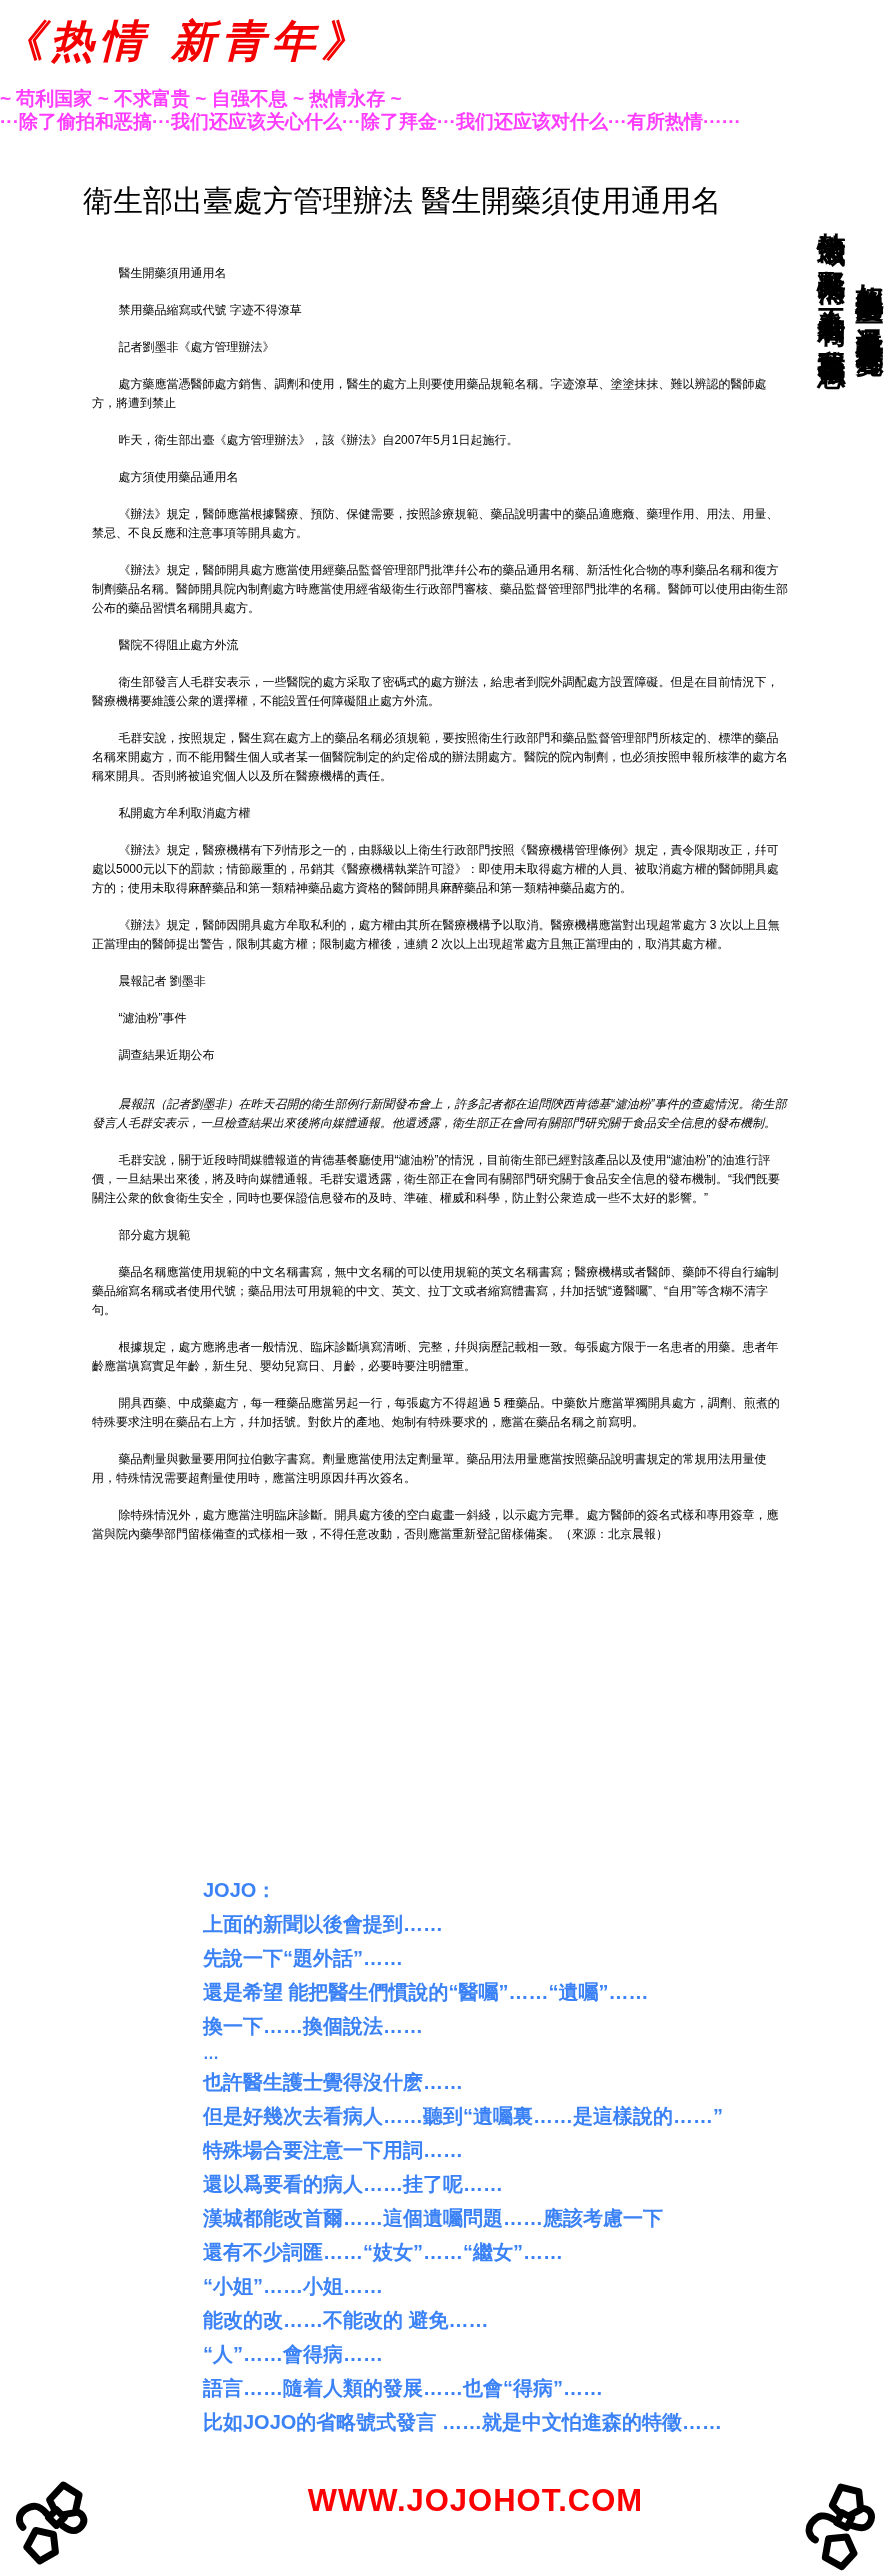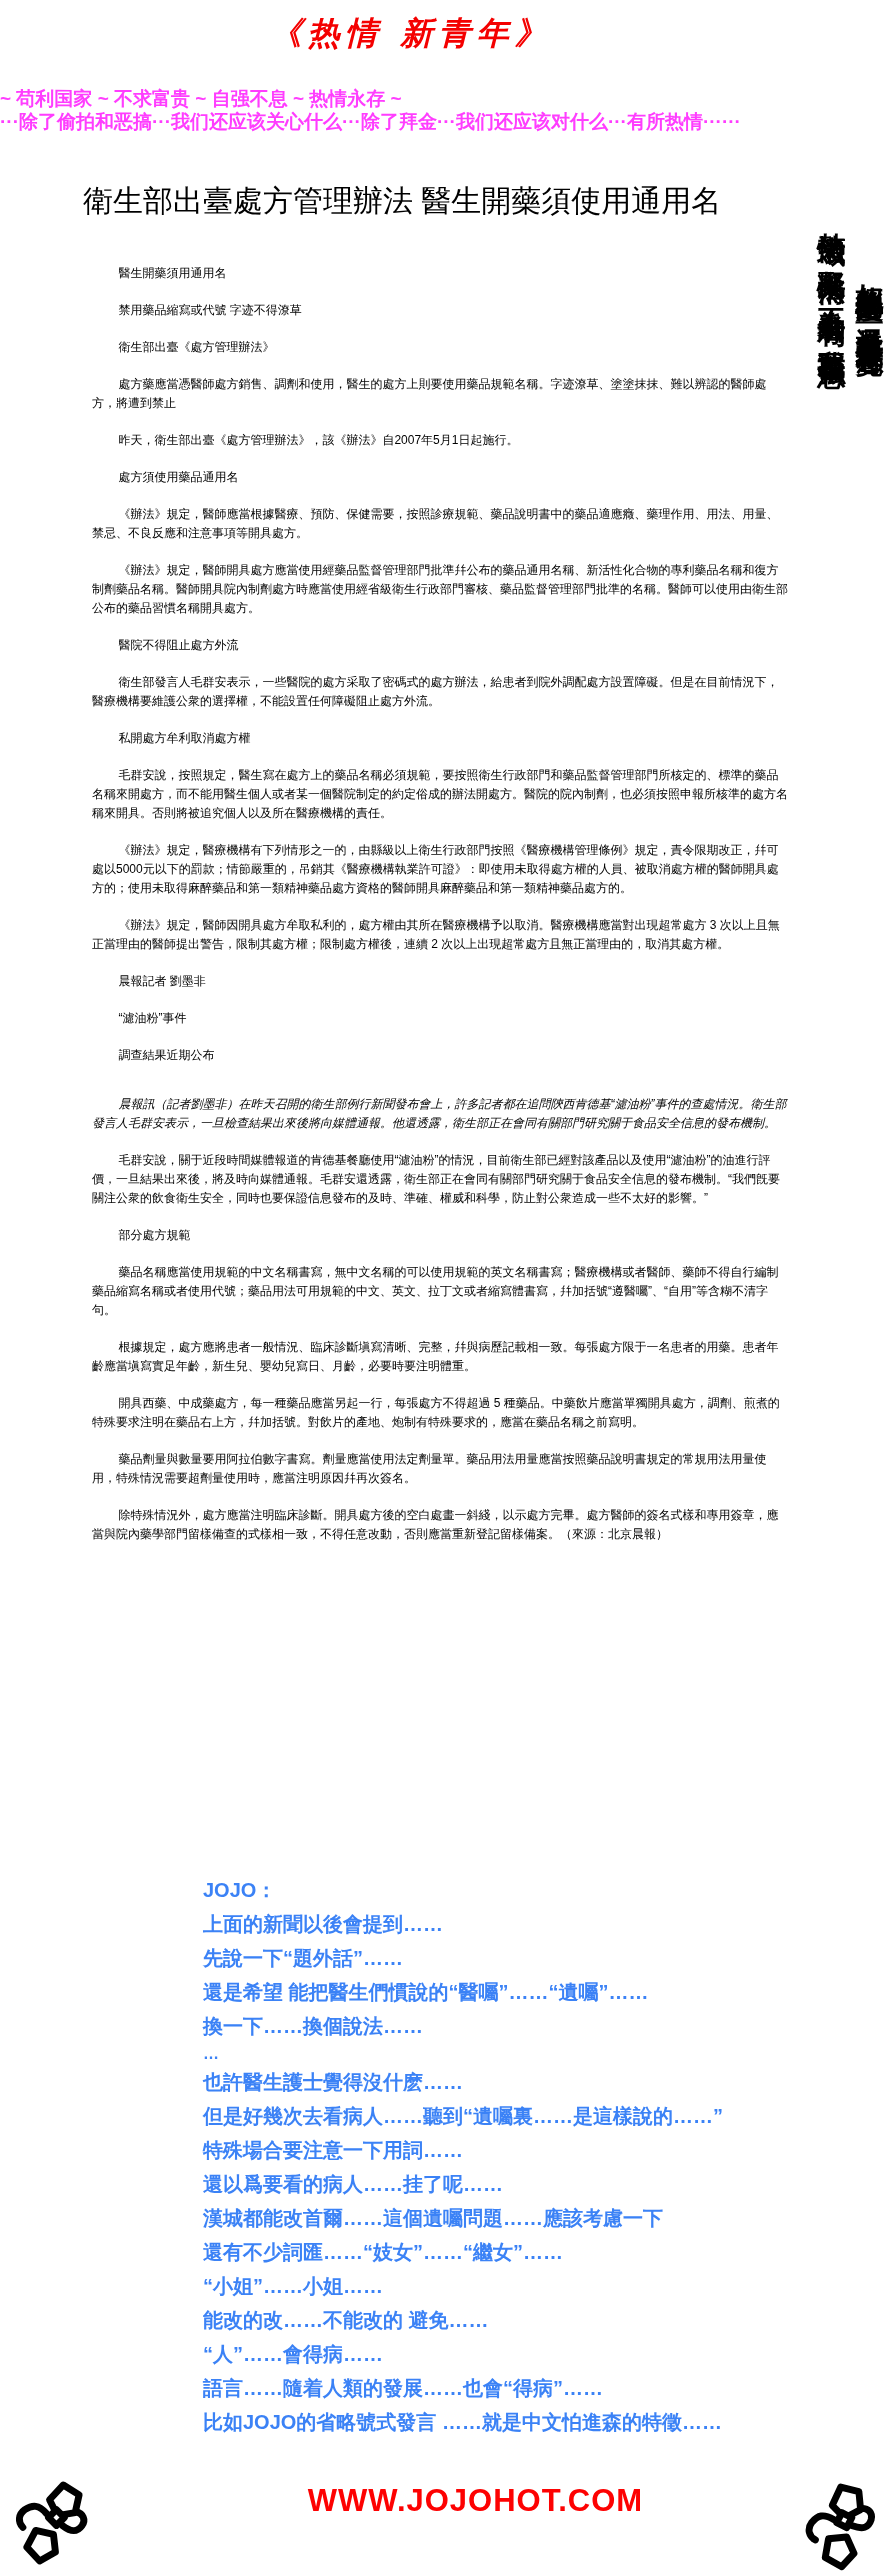--- a/index.html
+++ b/index.html
@@ -1,19 +1,19 @@
 <!DOCTYPE html>
 <html><head>
 <meta charset="utf-8">
 <style>
   html,body{margin:0;padding:0;background:#ffffff;}
   .page{position:relative;width:892px;height:2576px;background:#fff;overflow:hidden;
         font-family:"Liberation Sans",sans-serif;color:#000;}
-  .title{position:absolute;top:12px;left:0;width:822px;text-align:center;
-         color:#f40000;font-size:32px;font-weight:bold;font-style:italic;
+  .title{position:absolute;top:12px;left:0;width:822px;
+         color:#f40000;font-size:44px;font-weight:bold;font-style:italic;
          font-family:"DejaVu Serif",serif;letter-spacing:6px;}
   .slogans{position:absolute;top:87px;left:0;width:858px;text-align:left;
            color:#ff3dff;font-weight:bold;font-size:19px;line-height:23px;}
   .headline{position:absolute;top:181px;left:83px;width:713px;
             font-size:30px;font-weight:normal;white-space:nowrap;}
   .article{position:absolute;top:264px;left:48px;width:696px;
            font-size:12px;line-height:19px;margin-left:44px;}
   .article p{margin:0 0 18px 0;text-indent:2.2em;}
   .article p.gap{margin-top:30px;font-style:italic;}
   .vcol{position:absolute;writing-mode:vertical-rl;text-orientation:upright;
@@ -44,30 +44,30 @@
   </div>
 
   <div class="headline">衛生部出臺處方管理辦法 醫生開藥須使用通用名</div>
 
   <div class="vcol vcol-outer">熱情領域！凝聚熱情！不為爭名奪利！我要自強不息！</div>
   <div class="vcol vcol-inner">如此經典的漫畫！還是拿在手中才更有感覺！</div>
 
   <div class="article">
     <p>醫生開藥須用通用名</p>
     <p>禁用藥品縮寫或代號 字迹不得潦草</p>
-    <p>衛生部出臺《處方管理辦法》</p>
+    <p>記者劉墨非《處方管理辦法》</p>
     <p>處方藥應當憑醫師處方銷售、調劑和使用，醫生的處方上則要使用藥品規範名稱。字迹潦草、塗塗抹抹、難以辨認的醫師處方，將遭到禁止</p>
     <p>昨天，衛生部出臺《處方管理辦法》，該《辦法》自2007年5月1日起施行。</p>
     <p>處方須使用藥品通用名</p>
     <p>《辦法》規定，醫師應當根據醫療、預防、保健需要，按照診療規範、藥品說明書中的藥品適應癥、藥理作用、用法、用量、禁忌、不良反應和注意事項等開具處方。</p>
     <p>《辦法》規定，醫師開具處方應當使用經藥品監督管理部門批準幷公布的藥品通用名稱、新活性化合物的專利藥品名稱和復方制劑藥品名稱。醫師開具院內制劑處方時應當使用經省級衛生行政部門審核、藥品監督管理部門批準的名稱。醫師可以使用由衛生部公布的藥品習慣名稱開具處方。</p>
     <p>醫院不得阻止處方外流</p>
     <p>衛生部發言人毛群安表示，一些醫院的處方采取了密碼式的處方辦法，給患者到院外調配處方設置障礙。但是在目前情況下，醫療機構要維護公衆的選擇權，不能設置任何障礙阻止處方外流。</p>
+    <p>毛群安說，按照規定，醫生寫在處方上的藥品名稱必須規範，要按照衛生行政部門和藥品監督管理部門所核定的、標準的藥品名稱來開處方，而不能用醫生個人或者某一個醫院制定的約定俗成的辦法開處方。醫院的院內制劑，也必須按照申報所核準的處方名稱來開具。否則將被追究個人以及所在醫療機構的責任。</p>
     <p>私開處方牟利取消處方權</p>
-    <p>毛群安說，按照規定，醫生寫在處方上的藥品名稱必須規範，要按照衛生行政部門和藥品監督管理部門所核定的、標準的藥品名稱來開處方，而不能用醫生個人或者某一個醫院制定的約定俗成的辦法開處方。醫院的院內制劑，也必須按照申報所核準的處方名稱來開具。否則將被追究個人以及所在醫療機構的責任。</p>
     <p>《辦法》規定，醫療機構有下列情形之一的，由縣級以上衛生行政部門按照《醫療機構管理條例》規定，責令限期改正，幷可處以5000元以下的罰款；情節嚴重的，吊銷其《醫療機構執業許可證》：即使用未取得處方權的人員、被取消處方權的醫師開具處方的；使用未取得麻醉藥品和第一類精神藥品處方資格的醫師開具麻醉藥品和第一類精神藥品處方的。</p>
     <p>《辦法》規定，醫師因開具處方牟取私利的，處方權由其所在醫療機構予以取消。醫療機構應當對出現超常處方 3 次以上且無正當理由的醫師提出警告，限制其處方權；限制處方權後，連續 2 次以上出現超常處方且無正當理由的，取消其處方權。</p>
     <p>晨報記者 劉墨非</p>
     <p>“濾油粉”事件</p>
     <p>調查結果近期公布</p>
     <p class="gap">晨報訊（記者劉墨非）在昨天召開的衛生部例行新聞發布會上，許多記者都在追問陝西肯德基“濾油粉”事件的查處情況。衛生部發言人毛群安表示，一旦檢查結果出來後將向媒體通報。他還透露，衛生部正在會同有關部門研究關于食品安全信息的發布機制。</p>
     <p>毛群安說，關于近段時間媒體報道的肯德基餐廳使用“濾油粉”的情況，目前衛生部已經對該產品以及使用“濾油粉”的油進行評價，一旦結果出來後，將及時向媒體通報。毛群安還透露，衛生部正在會同有關部門研究關于食品安全信息的發布機制。“我們旣要關注公衆的飲食衛生安全，同時也要保證信息發布的及時、準確、權威和科學，防止對公衆造成一些不太好的影響。”</p>
     <p>部分處方規範</p>
     <p>藥品名稱應當使用規範的中文名稱書寫，無中文名稱的可以使用規範的英文名稱書寫；醫療機構或者醫師、藥師不得自行編制藥品縮寫名稱或者使用代號；藥品用法可用規範的中文、英文、拉丁文或者縮寫體書寫，幷加括號“遵醫囑”、“自用”等含糊不清字句。</p>
     <p>根據規定，處方應將患者一般情況、臨床診斷塡寫清晰、完整，幷與病歷記載相一致。每張處方限于一名患者的用藥。患者年齡應當塡寫實足年齡，新生兒、嬰幼兒寫日、月齡，必要時要注明體重。</p>

